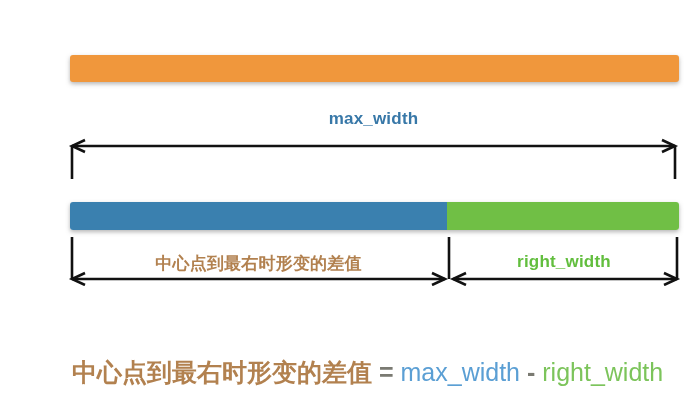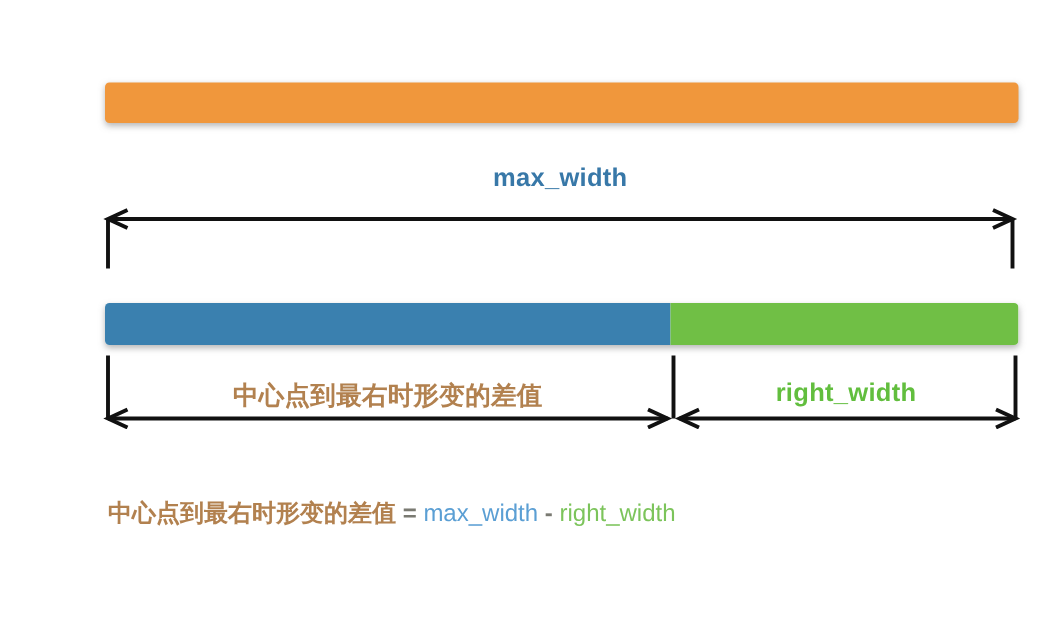--- a/index.html
+++ b/index.html
@@ -61,22 +61,22 @@
     font-size: 17px;
     letter-spacing: 0.2px;
     white-space: nowrap;
   }
   .label-max-width   { left: 40px;  top: 109px; width: 603px; color: var(--max-width-label); }
   .label-center-diff { left: 40px;  top: 252px; width: 373px; color: var(--center-label); }
   .label-right-width { left: 419px; top: 252px; width: 226px; color: var(--right-width-label); }
   
   .formula {
     position: absolute;
-    left: 40px; top: 332px;
-    font-size: 16px;
+    left: 40px; top: 356px;
+    font-size: 25px;
     white-space: nowrap;
   }
   .formula .term-center { color: var(--center-label); font-weight: bold; }
   .formula .op          { color: var(--formula-operator); font-weight: 600; }
   .formula .term-max    { color: var(--formula-blue); }
   .formula .term-right  { color: var(--formula-green); }
 </style>
 </head>
 <body>
 

